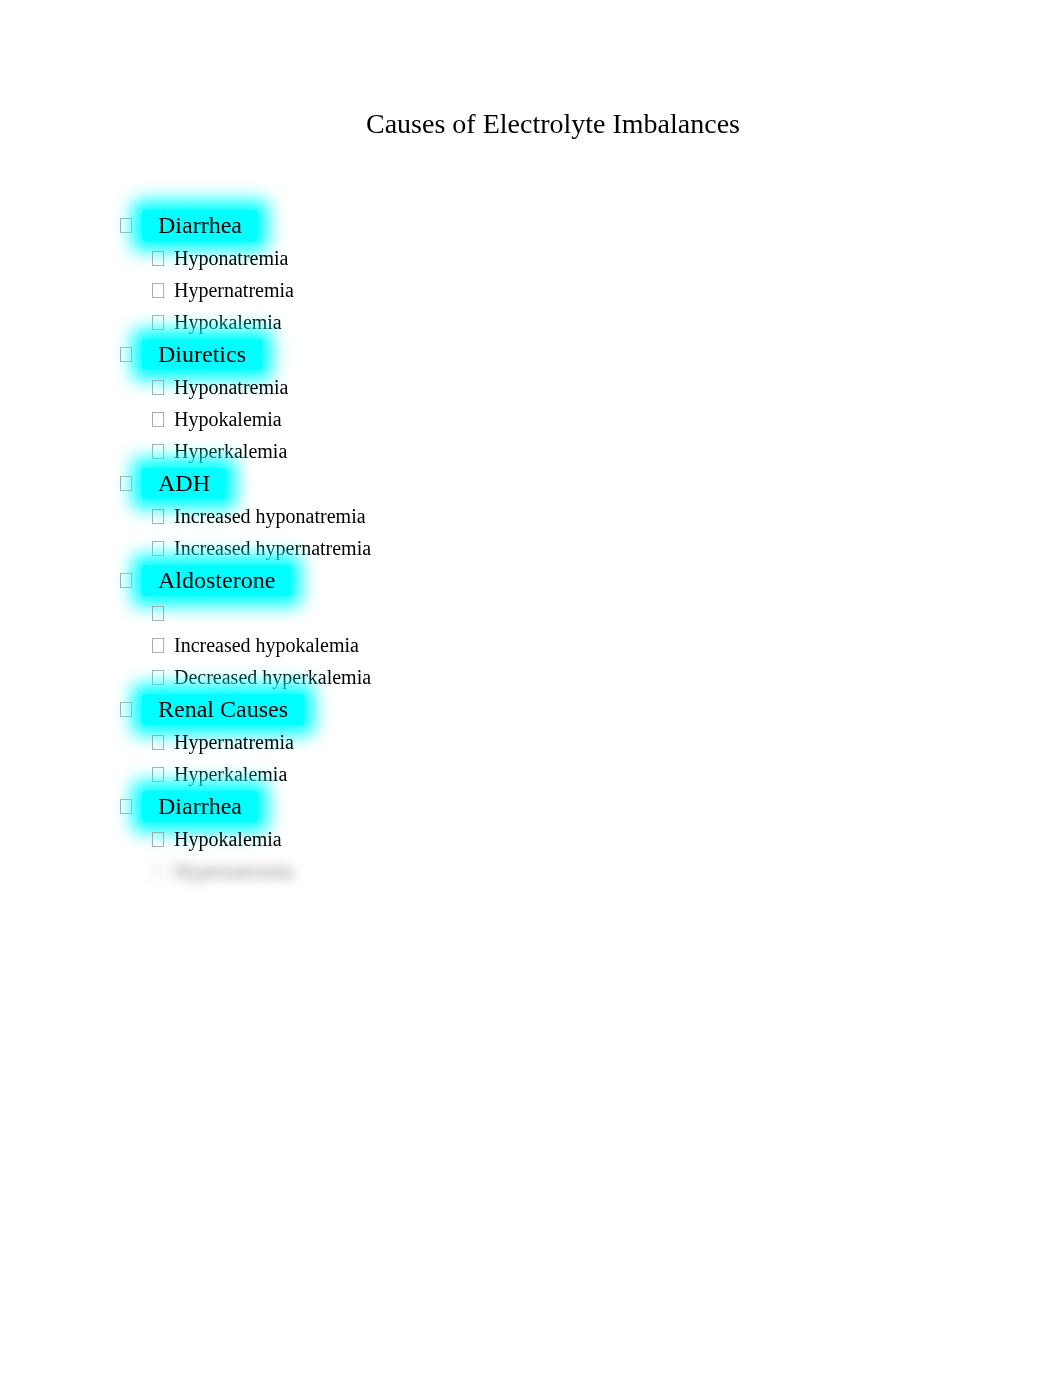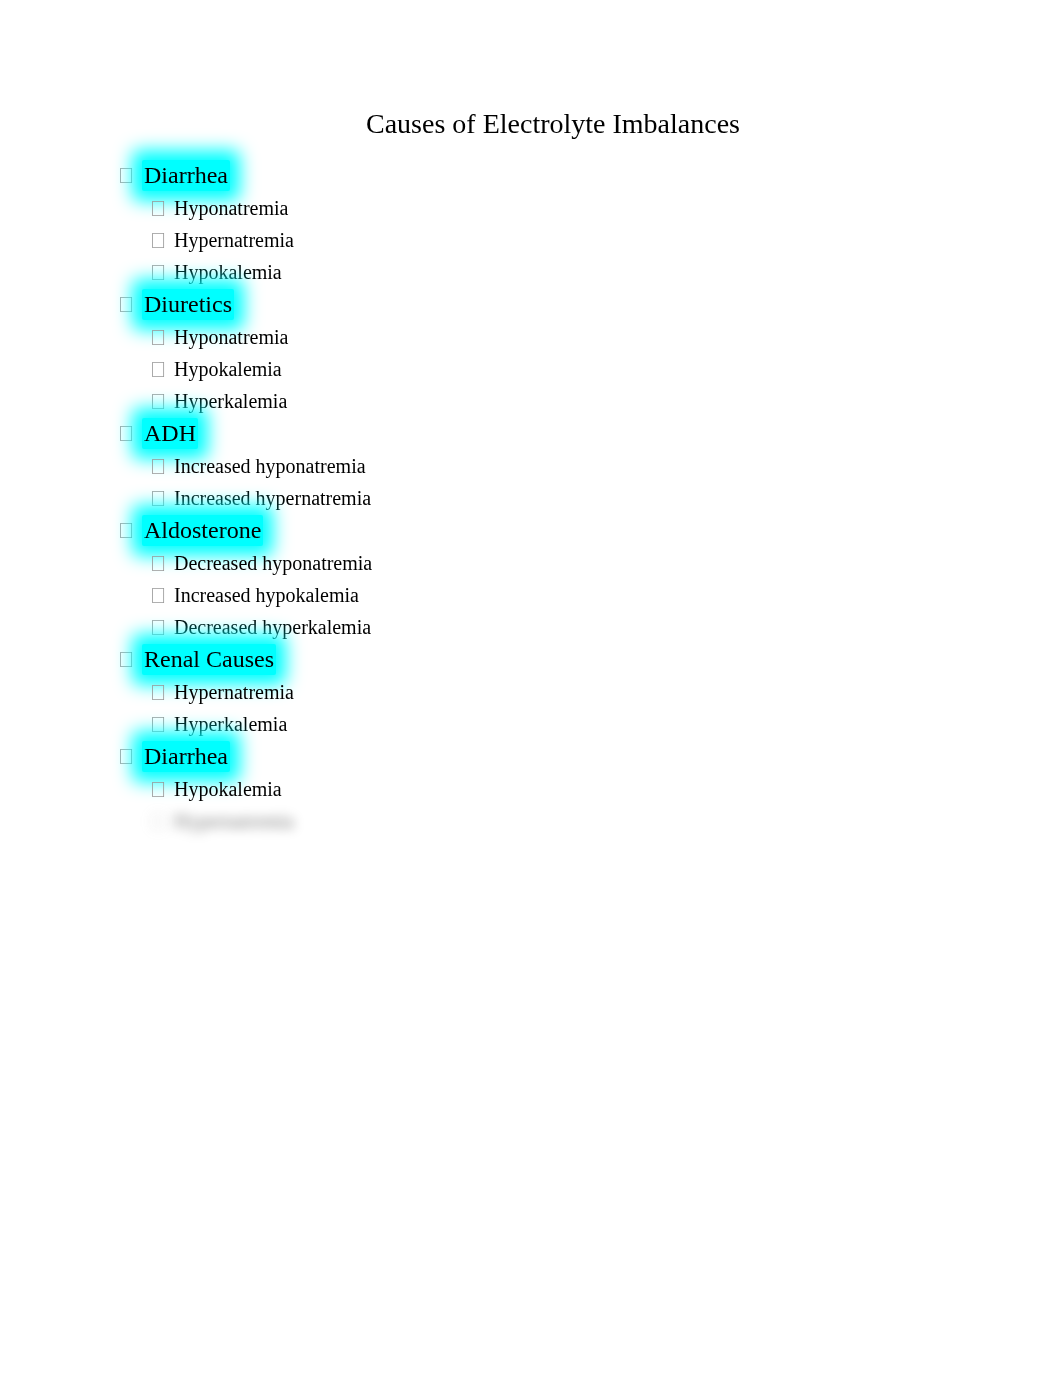--- a/index.html
+++ b/index.html
@@ -11,21 +11,21 @@
       width: 1062px;
       height: 1377px;
       background: #ffffff;
       font-family: "Times New Roman", Times, serif;
       color: #000000;
       padding-top: 108px;
     }
     .title {
       font-size: 28px;
       text-align: center;
-      margin-bottom: 20px;
+      margin-bottom: 70px;
       font-weight: normal;
       padding-left: 44px;
     }
     .content {
       padding-left: 118px;
     }
     .top-item {
       display: flex;
       align-items: center;
       margin-bottom: 2px;
@@ -37,21 +37,21 @@
       color: #999999;
       width: 24px;
       text-align: left;
       flex-shrink: 0;
     }
     .highlight {
       background-color: #00ffff;
       box-shadow: 0 0 18px 10px #00ffff;
       border-radius: 2px;
       font-size: 24px;
-      padding: 0 2px;
+      padding: 0 16px;
     }
     .sub-list {
       padding-left: 32px;
     }
     .sub-item {
       display: flex;
       align-items: center;
       line-height: 31px;
       margin-bottom: 1px;
     }
@@ -127,21 +127,20 @@
         <span class="sub-text">Increased hypernatremia</span>
       </div>
     </div>
     <div class="top-item">
       <span class="top-bullet"></span>
       <span class="highlight">Aldosterone</span>
     </div>
     <div class="sub-list">
       <div class="sub-item">
         <span class="sub-bullet"></span>
-        <span class="sub-text">Decreased hyponatremia</span>
       </div>
       <div class="sub-item">
         <span class="sub-bullet"></span>
         <span class="sub-text">Increased hypokalemia</span>
       </div>
       <div class="sub-item">
         <span class="sub-bullet"></span>
         <span class="sub-text">Decreased hyperkalemia</span>
       </div>
     </div>

